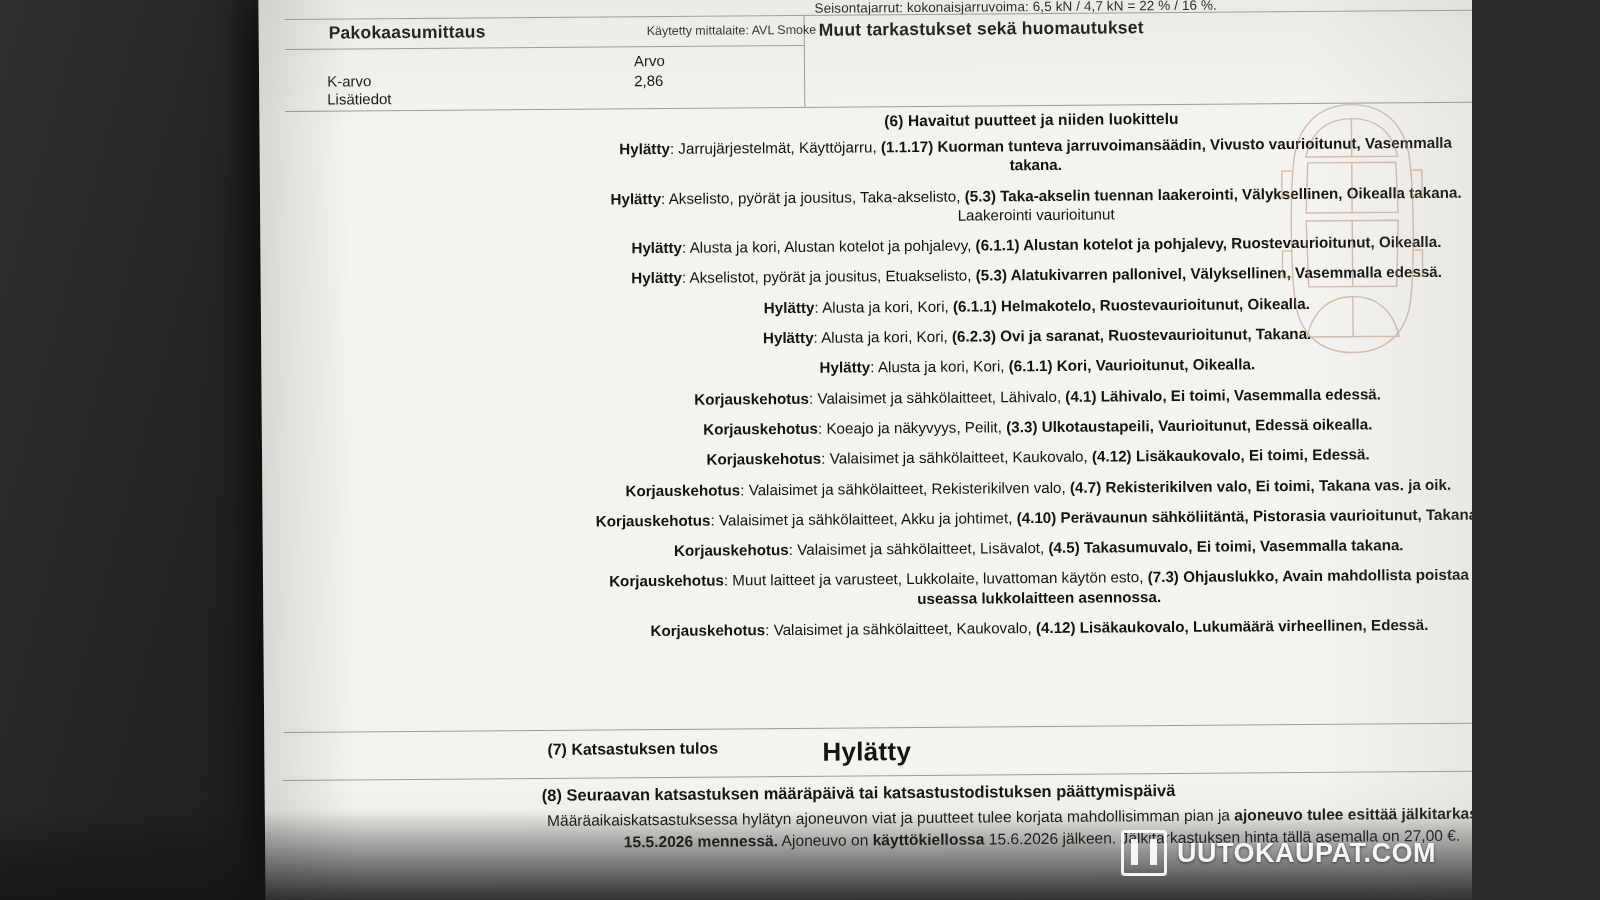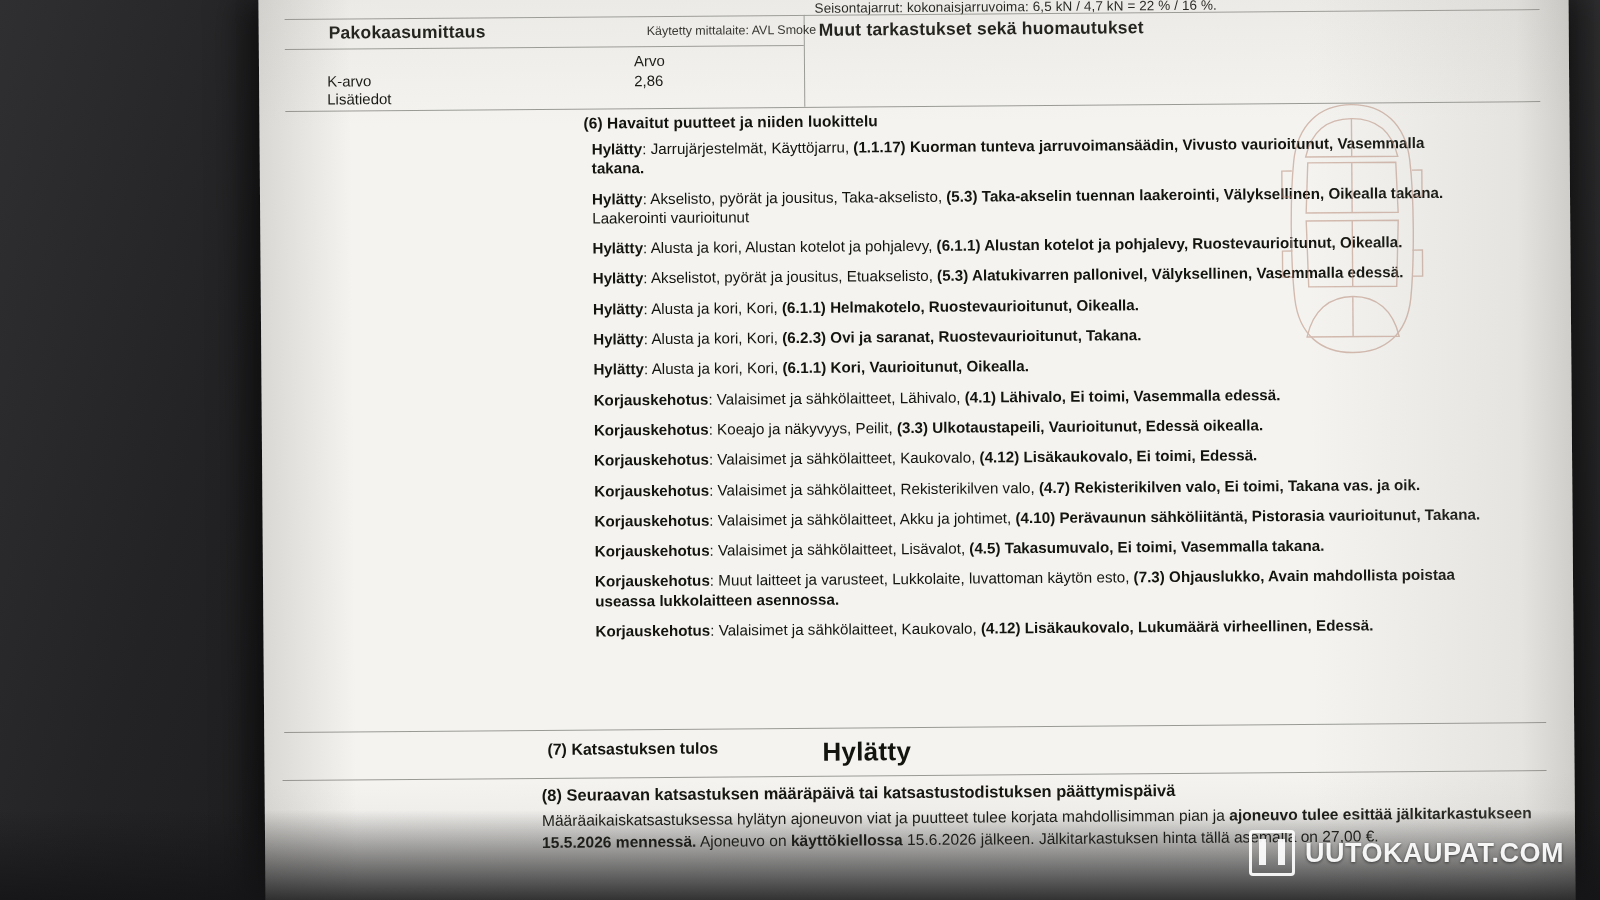--- a/index.html
+++ b/index.html
@@ -9,24 +9,25 @@
   }
   body {
     width: 1600px;
     height: 900px;
     overflow: hidden;
     font-family: "Liberation Sans", sans-serif;
   }
 
   #stage {
     position: relative;
-    width: 1600px;
+    width: 1472px;
     height: 900px;
     background: #232325;
     overflow: hidden;
+    text-align: center;
   }
 
   
   .bg-left {
     position: absolute;
     left: 0; top: 0;
     width: 330px; height: 900px;
     background: linear-gradient(105deg, #2f2f31 0%, #232325 55%, #1d1d1f 100%);
   }
   .bg-right {

